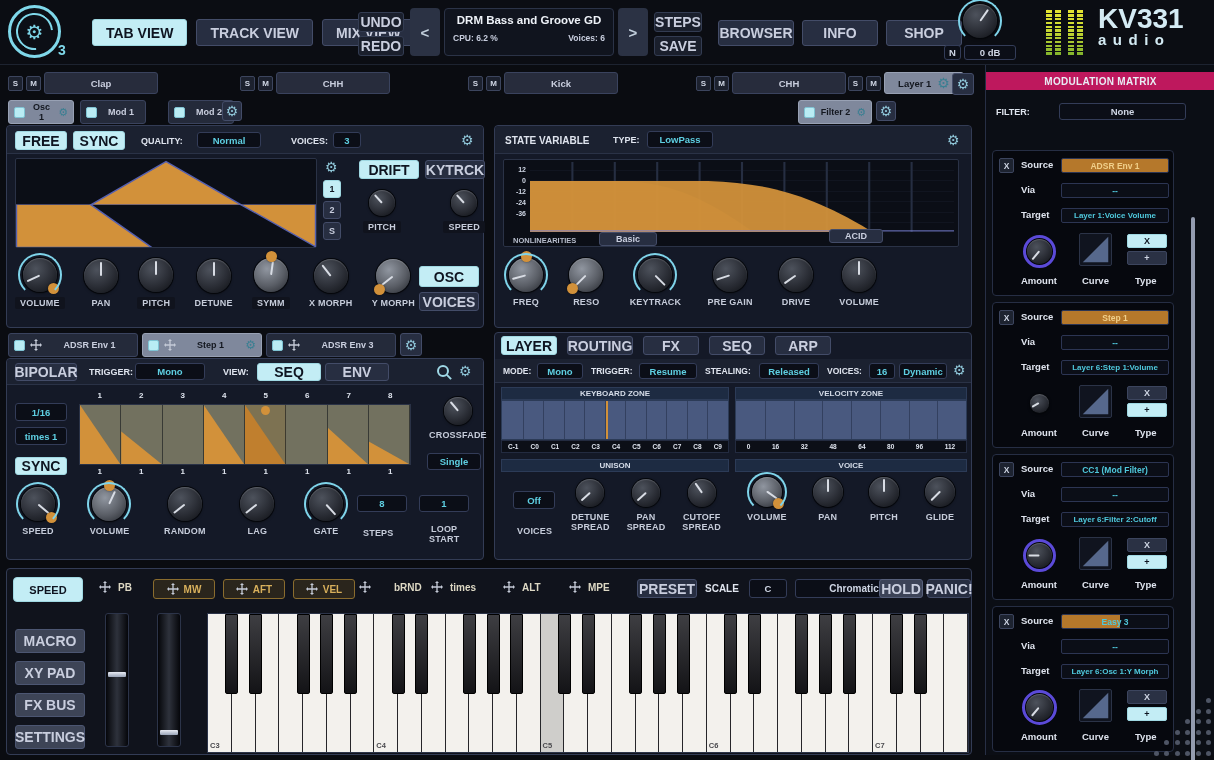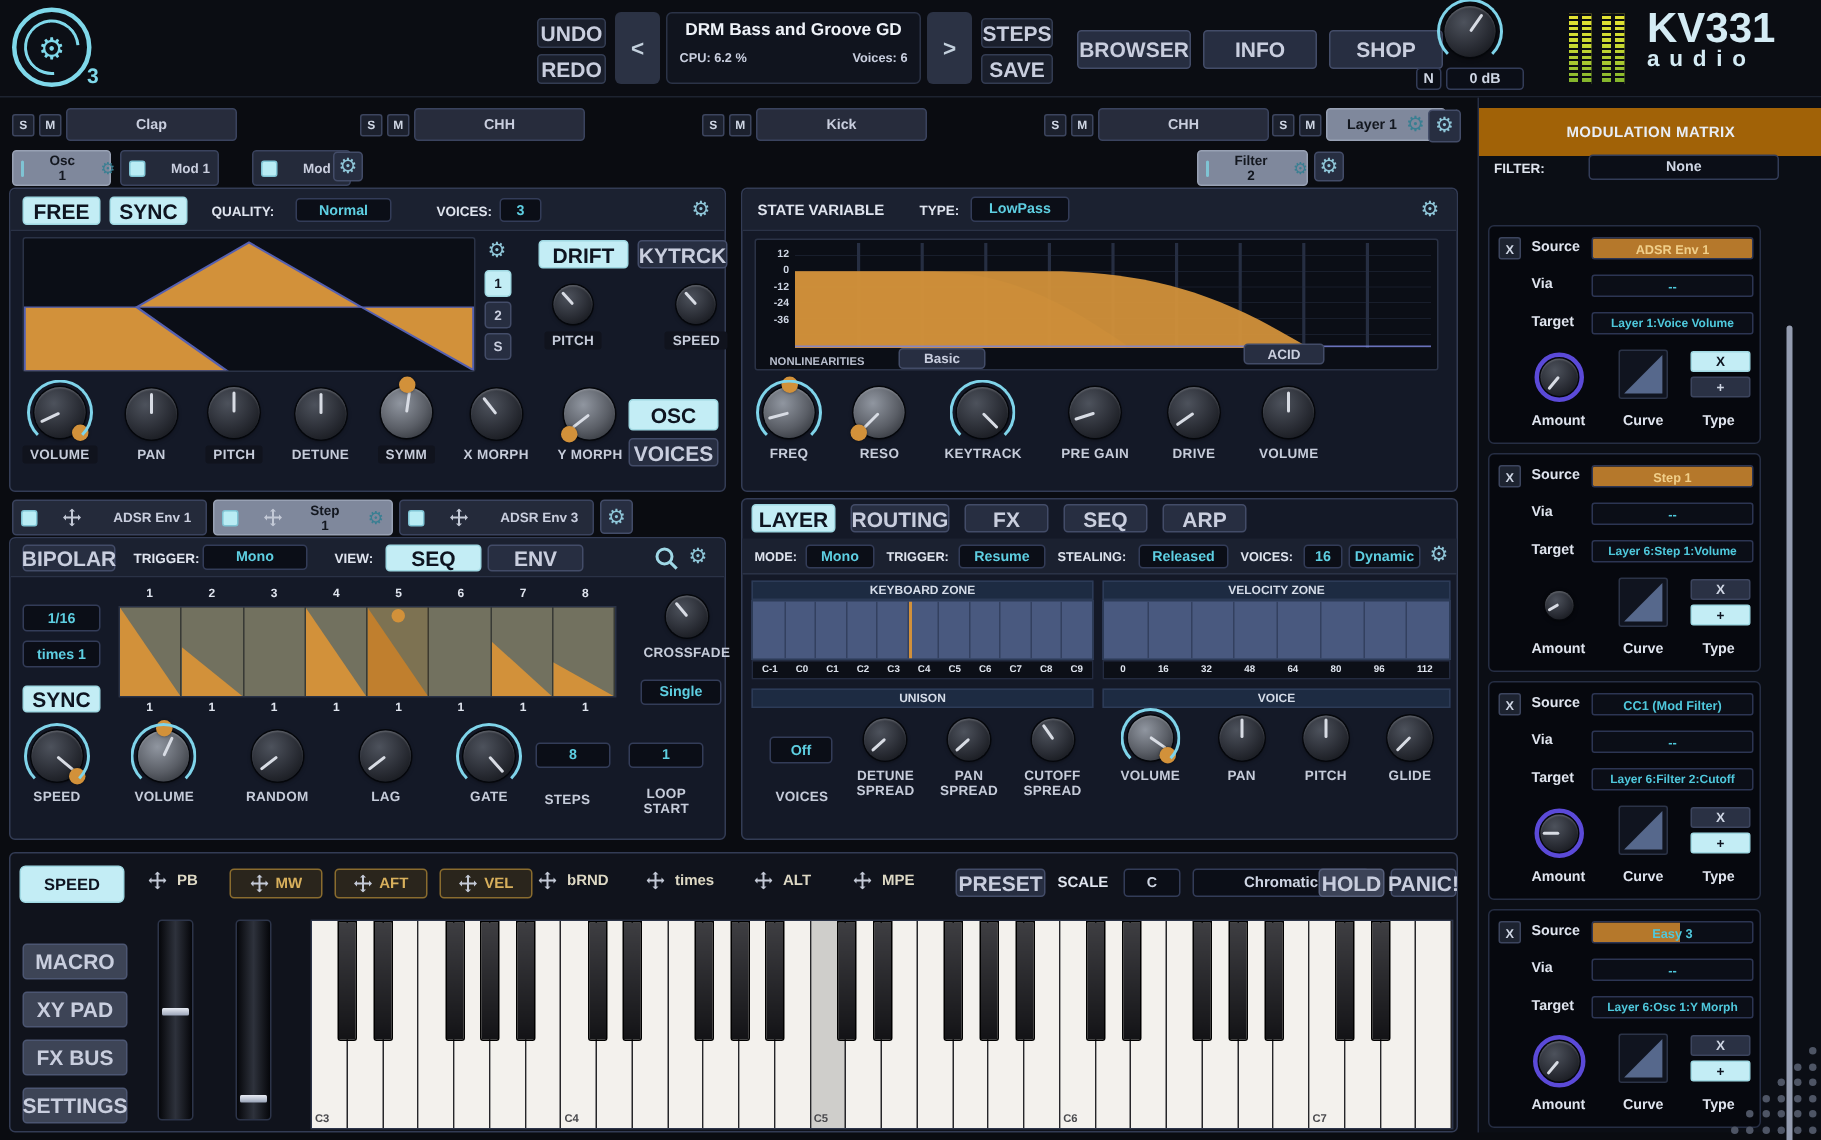--- a/index.html
+++ b/index.html
@@ -44,21 +44,21 @@
   #preset-box .sub{display:flex;justify-content:space-between;margin-top:7px;font-size:8.5px;font-weight:bold;color:#c8cede}
   .navarrow{position:absolute;top:8px;width:30px;height:48px;background:#2b3244;border-radius:4px;display:flex;align-items:center;justify-content:center;color:#c3d0dd;font-size:15px;font-weight:bold}
   .meter{position:absolute;top:9px;width:15px;height:47px;background:linear-gradient(to top,#7fb32c 0%,#c8d832 55%,#e6e432 100%)}
   .meter::after{content:"";position:absolute;inset:0;background:repeating-linear-gradient(to top,#0b0d13 0 1.5px,transparent 1.5px 3.8px),linear-gradient(to right,transparent 0 6px,#0b0d13 6px 9px,transparent 9px)}
   #brand{position:absolute;left:1098px;top:4px;text-align:left}
   #brand .b1{font-size:28px;font-weight:bold;color:#d4ebf4;letter-spacing:0;line-height:1.05}
   #brand .b2{font-size:15px;font-weight:bold;color:#d4ebf4;letter-spacing:6.5px;margin-top:-2px}
   
   .ltab-label{height:22px;display:flex;align-items:center;justify-content:center;background:#272c3c;border:1px solid #3a435e;border-radius:3px;color:#c9cede;font-size:9.5px;font-weight:bold;flex:1}
   .ltab-label.on{background:#7f889c;color:#13171f;border-color:#98a1b4}
-  .mtab{height:21px;display:flex;align-items:center;background:#242a3a;border:1px solid #3a435e;border-radius:3px;padding:11px 5px;gap:17px}
+  .mtab{height:21px;display:flex;align-items:center;background:#242a3a;border:1px solid #3a435e;border-radius:3px;padding:11px 5px;gap:5px}
   .mtab.on{background:#7f889c;border-color:#98a1b4}
   .mtab .mlbl{font-size:9px;font-weight:bold;color:#c9cede;flex:1;text-align:center}
   .mtab.on .mlbl{color:#13171f}
   
   .gfx{position:absolute;background:#0b0e16;border:1px solid #2a3246;border-radius:2px}
   
   .zhead{position:absolute;height:13px;background:#1d2b42;border:1px solid #2c3b57;color:#d5dce8;font-size:8px;font-weight:bold;display:flex;align-items:center;justify-content:center}
   .zbody{position:absolute;background:#49597f;border:1px solid #2c3b57;overflow:hidden}
   .zlabels{position:absolute;background:#0c0f17;border:1px solid #232b40;display:flex;justify-content:space-around;align-items:center;color:#dfe4ee;font-size:6.5px;font-weight:bold}
   
@@ -76,21 +76,21 @@
   .wkey{position:absolute;top:0;bottom:0;background:#f3f1ed;border-right:1px solid #26262a}
   .wkey.pressed{background:#cfcecb}
   .wkey .oct{position:absolute;left:2px;bottom:2px;font-size:7.5px;font-weight:bold;color:#4a4a4e}
   .bkey{position:absolute;top:0;width:13px;height:58%;background:linear-gradient(#3e3e42,#131316);border:1px solid #000;border-radius:0 0 2px 2px;z-index:2}
   .mvicon{display:inline-flex}
   .boxed{position:absolute;height:20px;display:flex;align-items:center;justify-content:center;gap:5px;border:1px solid #8a6c2e;background:rgba(92,72,30,.35);border-radius:3px}
   .ctl-lab{font-size:10px;font-weight:bold;color:#ddd8c4;white-space:nowrap}
   .boxed .ctl-lab{color:#d8b05c}
   
   #matrix{position:absolute;left:985px;top:65px;width:229px;height:690px;background:#0b0e15;border-left:1px solid #272f45}
-  #mx-head{position:absolute;left:0;top:7px;width:229px;height:32px;background:#a16207;display:flex;align-items:center;justify-content:center;color:#e8edf5;font-size:10px;font-weight:bold;letter-spacing:.3px}
+  #mx-head{position:absolute;left:0;top:7px;width:229px;height:18px;background:#be185d;display:flex;align-items:center;justify-content:center;color:#e8edf5;font-size:10px;font-weight:bold;letter-spacing:.3px}
   .entry{position:absolute;left:6px;width:182px;height:146px;background:#06080e;border:1px solid #262e44;border-radius:4px}
   .e-lab{position:absolute;font-size:9.5px;font-weight:bold;color:#dfe4ee}
   .e-box{position:absolute;left:68px;width:108px;height:15px;background:#0b0e17;border:1px solid #2c3553;border-radius:2px;display:flex;align-items:center;justify-content:center;font-size:8.5px;font-weight:bold;color:#4fc8dc;overflow:hidden}
   .e-box .fill{position:absolute;left:0;top:0;bottom:0;background:#b5782b}
   .e-box .tx{position:relative;z-index:1}
   .e-box .tx.gold{color:#f0cf8a}
   .xbtn{position:absolute;left:6px;width:15px;height:15px;display:flex;align-items:center;justify-content:center;background:#1d2330;border:1px solid #3c455e;border-radius:2px;color:#cfd6e4;font-size:8.5px;font-weight:bold}
   .curvebox{position:absolute;width:33px;height:33px;background:#10141f;border:1px solid #2b3347;border-radius:2px}
   .tbtn{position:absolute;width:40px;height:14px;display:flex;align-items:center;justify-content:center;border-radius:2px;font-size:9px;font-weight:bold;background:#2a3144;border:1px solid #3c455e;color:#cfd6e4}
   .tbtn.on{background:#c3edf5;border-color:#9fd8e2;color:#0e1420}
@@ -103,20 +103,25 @@
 <body>
 
 <div id="app">
 
   <div id="hdr">
     <div id="sm-logo">
       <div class="ring2"></div>
       <span class="g">⚙</span>
     </div>
     <div id="logo-badge">3</div>
+    <div class="abs flex" id="view-tabs" style="left:92px;top:19px">
+        <div class="btn vtab cy">TAB VIEW</div>
+        <div class="btn vtab">TRACK VIEW</div>
+        <div class="btn vtab">MIX VIEW</div>
+      </div>
     <div class="abs btn dim" style="left:358px;top:12px;width:46px;height:20px">UNDO</div>
     <div class="abs btn dim" style="left:358px;top:36px;width:46px;height:20px">REDO</div>
     <div class="navarrow" style="left:410px">&lt;</div>
     <div id="preset-box">
       <div class="t">DRM Bass and Groove GD</div>
       <div class="sub">
         <span>CPU: 6.2 %</span>
         <span>Voices: 6</span>
       </div>
     </div>
@@ -675,21 +680,21 @@
           <span class="ctl-lab">AFT</span>
         </div>
         <div class="boxed" style="left: 286px; top: 2px; width: 62px;">
           <span class="mvicon">
             <svg width="12" height="12" viewBox="0 0 18 18">
               <path fill="#c3c9d6" d="M9 0 L12 3 H10 V8 H15 V6 L18 9 L15 12 V10 H10 V15 H12 L9 18 L6 15 H8 V10 H3 V12 L0 9 L3 6 V8 H8 V3 H6 Z"></path>
             </svg>
           </span>
           <span class="ctl-lab">VEL</span>
         </div>
-        <div class="abs flex" style="left: 352px; top: 4px; gap: 7px;">
+        <div class="abs flex" style="left: 352px; top: 4px; gap: 23px;">
           <span class="mvicon">
             <svg width="12" height="12" viewBox="0 0 18 18">
               <path fill="#c3c9d6" d="M9 0 L12 3 H10 V8 H15 V6 L18 9 L15 12 V10 H10 V15 H12 L9 18 L6 15 H8 V10 H3 V12 L0 9 L3 6 V8 H8 V3 H6 Z"></path>
             </svg>
           </span>
           <span class="ctl-lab">bRND</span>
         </div>
         <div class="abs flex" style="left: 424px; top: 4px; gap: 7px;">
           <span class="mvicon">
             <svg width="12" height="12" viewBox="0 0 18 18">

